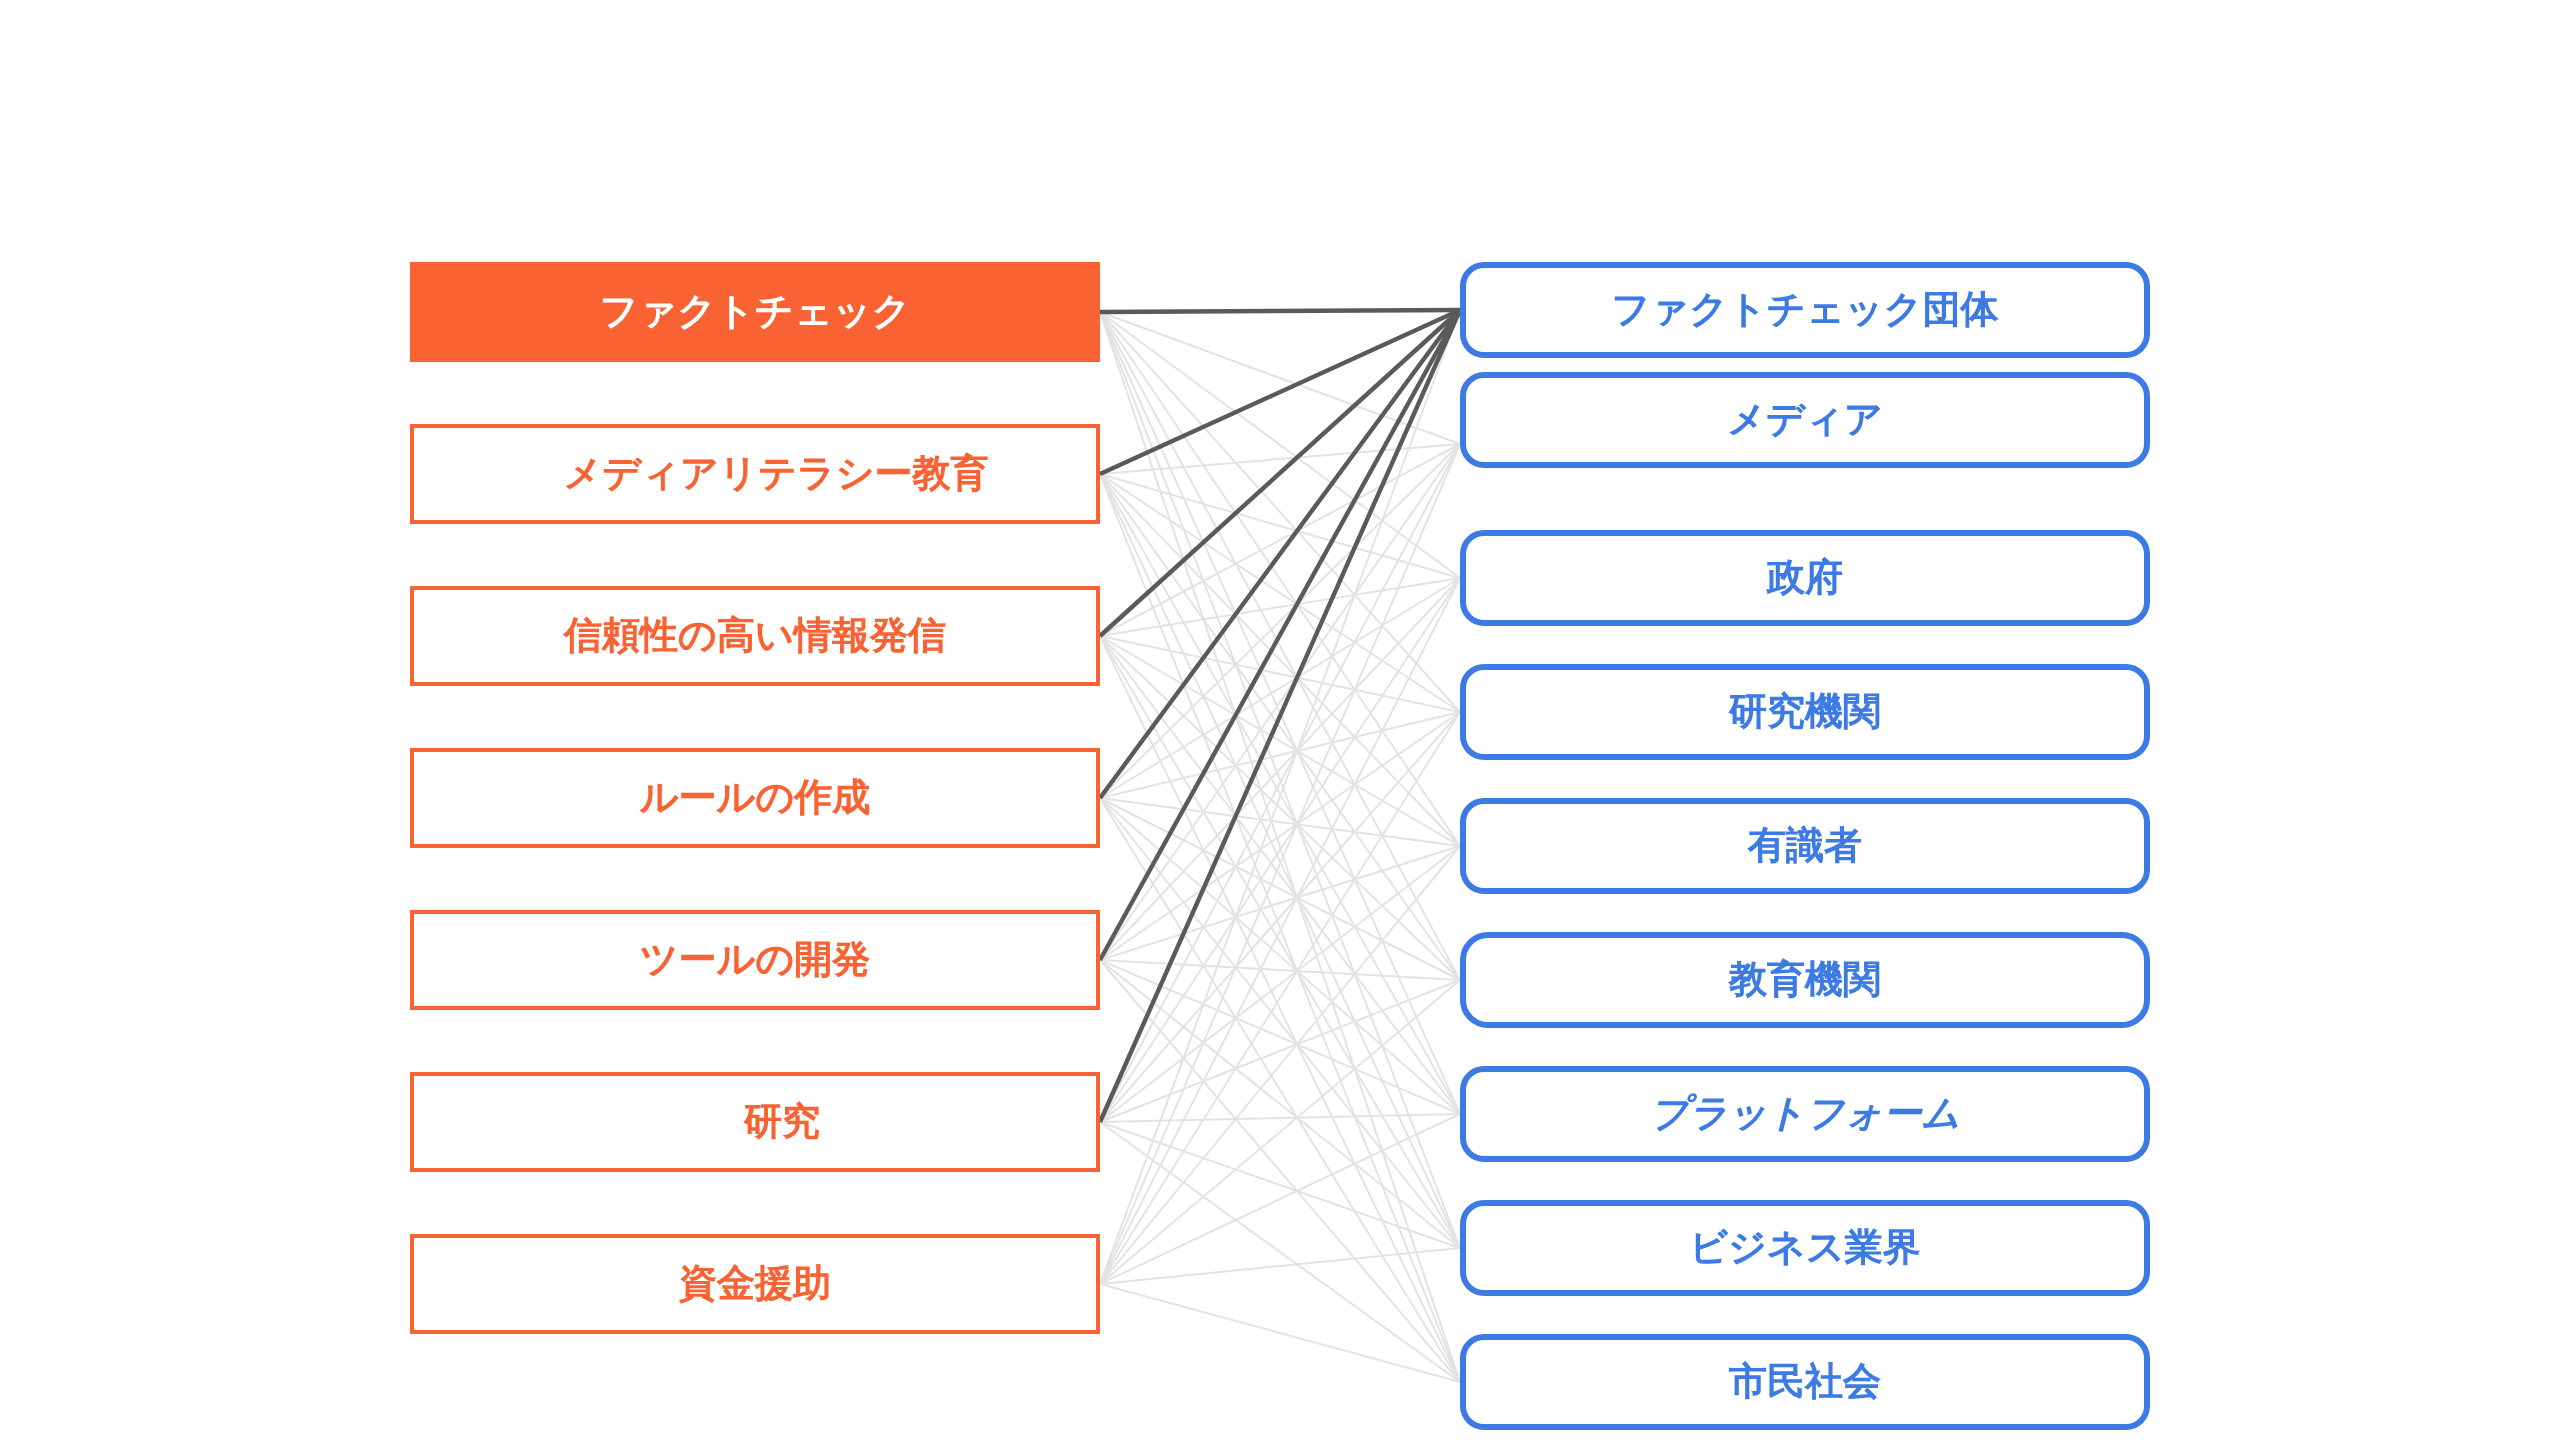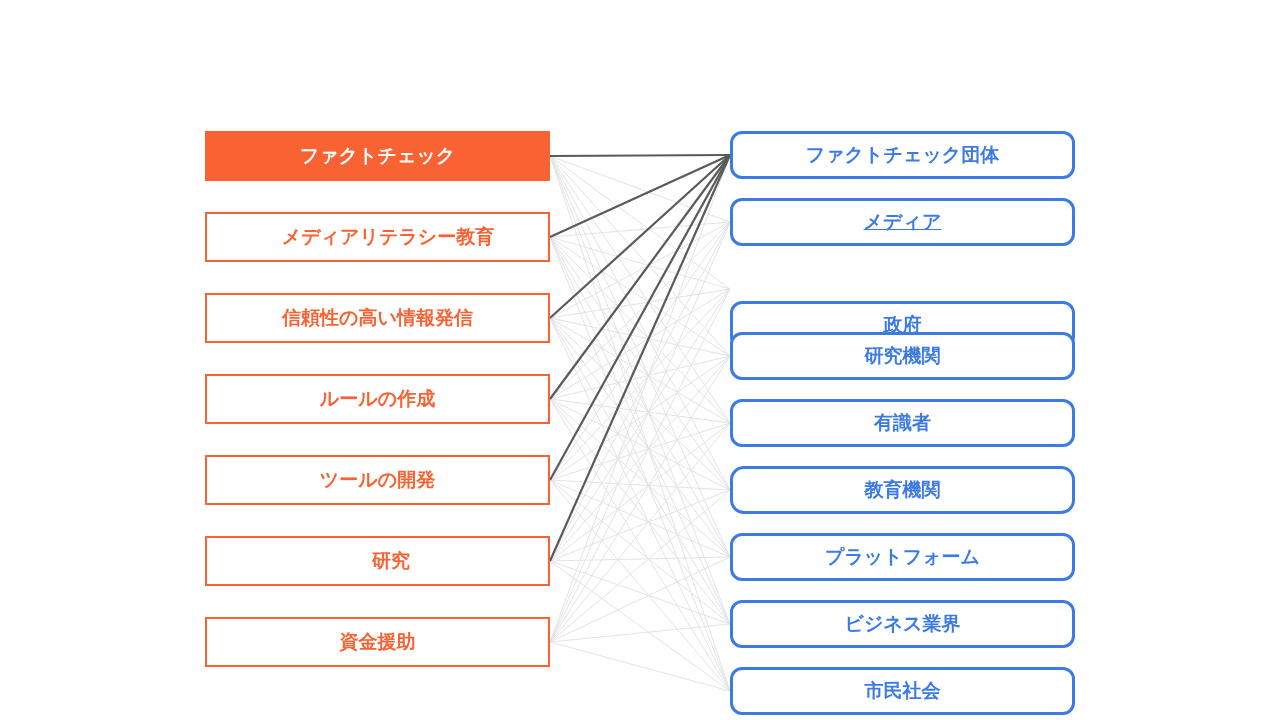--- a/index.html
+++ b/index.html
@@ -191,36 +191,36 @@
         <span class="node-label">研究</span>
       </div>
       <div class="node node-left" style="top: 617px;">
         <span class="node-label">資金援助</span>
       </div>
     </div>
   <div id="right-column">
       <div class="node node-right" style="top: 131px;">
         <span class="node-label">ファクトチェック団体</span>
       </div>
-      <div class="node node-right" style="top: 198px; text-decoration: underline;">
+      <div class="node node-right" style="top: 186px;">
         <span class="node-label">メディア</span>
       </div>
-      <div class="node node-right" style="top: 265px; margin-top: 36px;">
+      <div class="node node-right" style="top: 265px;">
         <span class="node-label">政府</span>
       </div>
       <div class="node node-right" style="top: 332px;">
         <span class="node-label">研究機関</span>
       </div>
       <div class="node node-right" style="top: 399px;">
         <span class="node-label">有識者</span>
       </div>
       <div class="node node-right" style="top: 466px; border-radius: 14px;">
         <span class="node-label">教育機関</span>
       </div>
-      <div class="node node-right" style="top: 533px;">
+      <div class="node node-right" style="top: 533px; font-style: italic;">
         <span class="node-label">プラットフォーム</span>
       </div>
       <div class="node node-right" style="top: 600px;">
         <span class="node-label">ビジネス業界</span>
       </div>
       <div class="node node-right" style="top: 667px;">
         <span class="node-label">市民社会</span>
       </div>
     </div>
 

